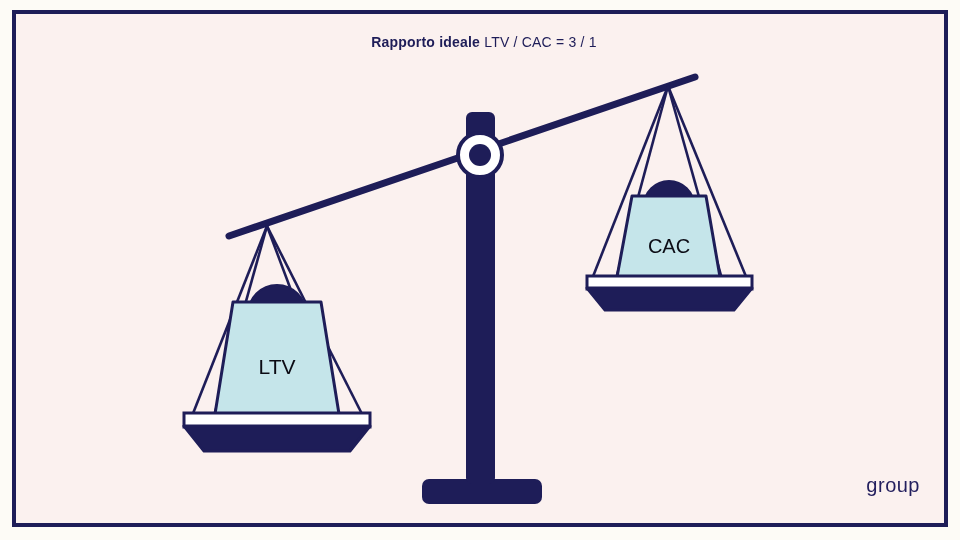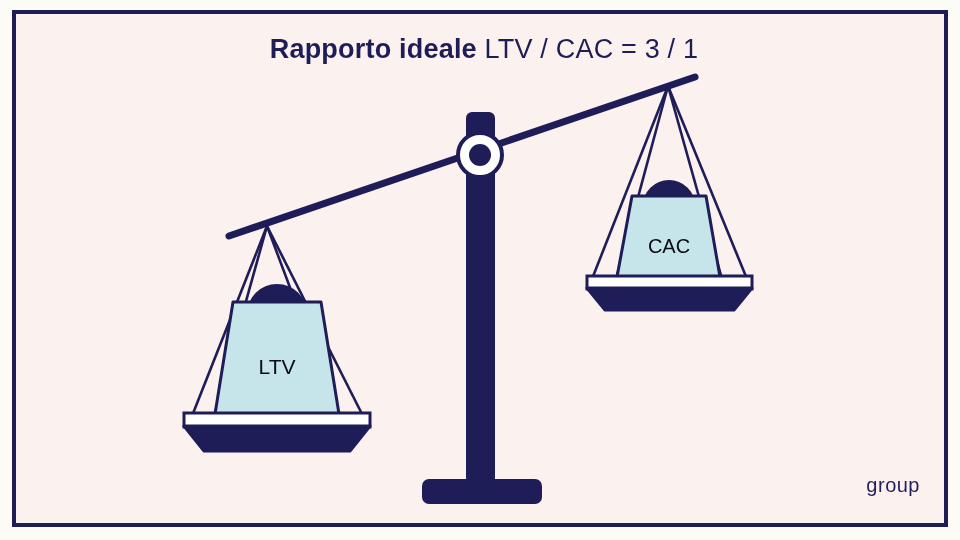--- a/index.html
+++ b/index.html
@@ -24,21 +24,21 @@
     background: #fbf1ef;
     border: 4px solid #1e1d58;
     box-sizing: border-box;
   }
   #title {
     position: absolute;
     left: 0;
     top: 20px;
     width: 936px;
     text-align: center;
-    font-size: 27px;
+    font-size: 14px;
     color: #1e1d58;
     letter-spacing: 0.2px;
     white-space: nowrap;
   }
   #title .bold {
     font-weight: bold;
   }
   #title .light {
     font-weight: normal;
   }

